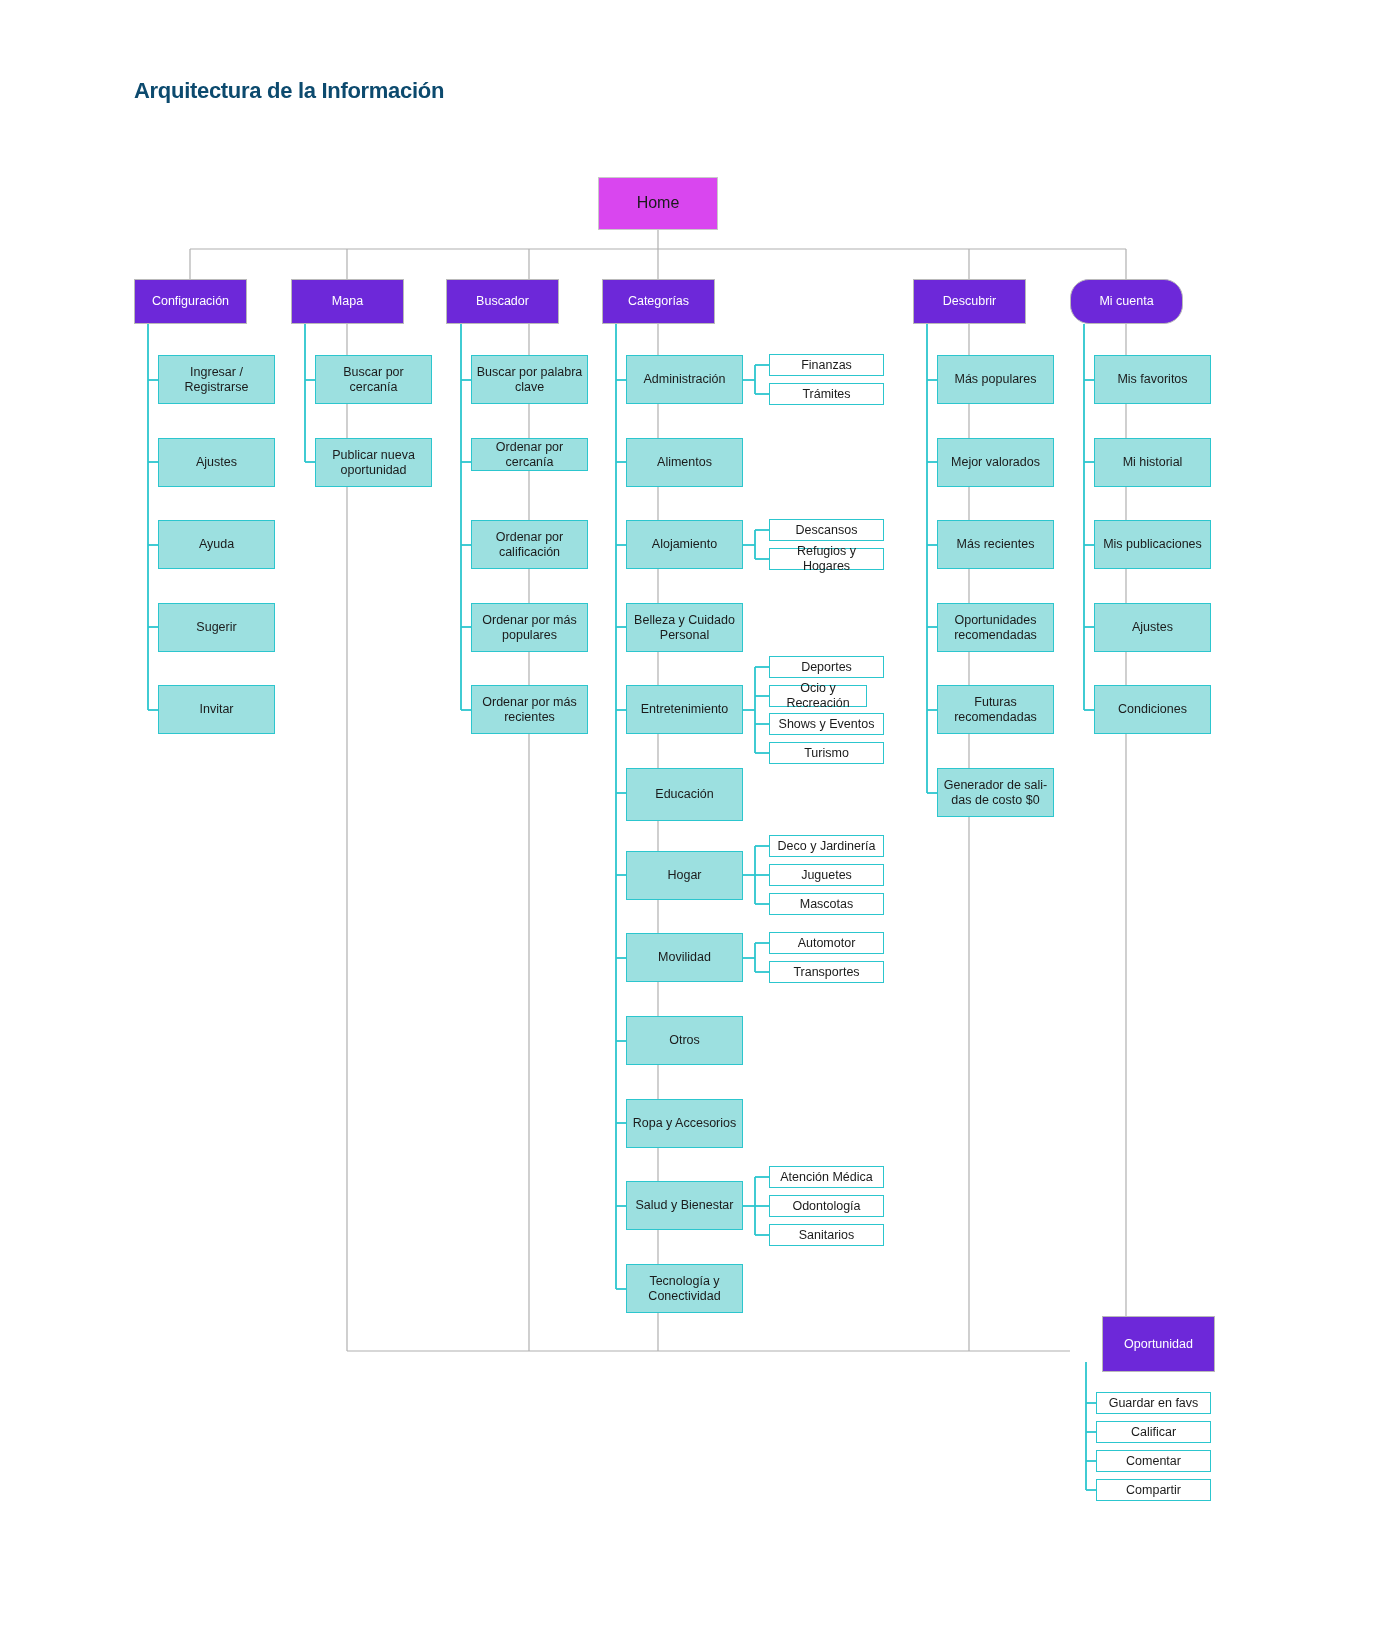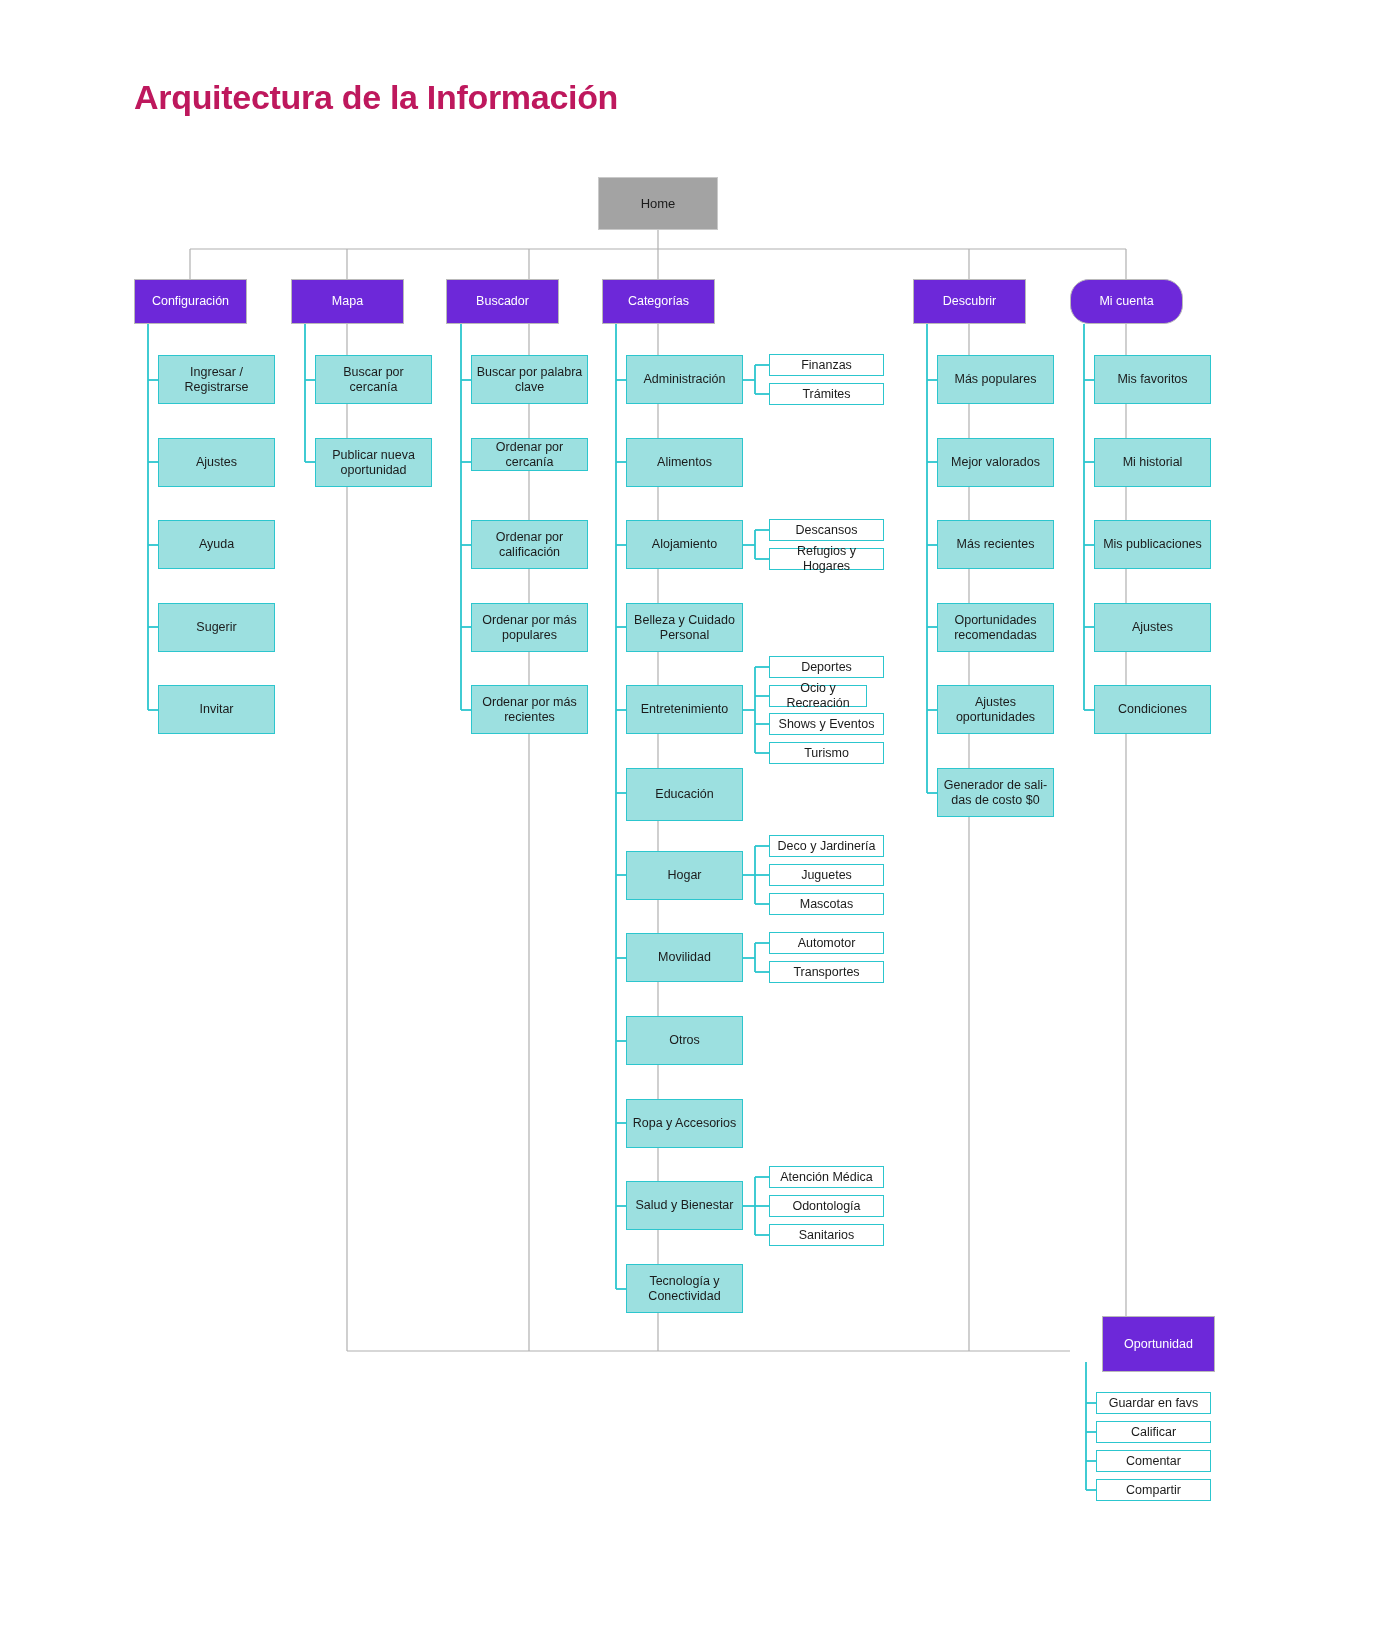--- a/index.html
+++ b/index.html
@@ -6,36 +6,36 @@
   body{
     width:1400px;height:1635px;background:#ffffff;
     font-family:"Liberation Sans","DejaVu Sans",sans-serif;
     position:relative;overflow:hidden;
   }
   #canvas{position:absolute;left:0;top:0;width:1400px;height:1635px;}
   svg.lines{position:absolute;left:0;top:0;width:1400px;height:1635px;pointer-events:none;}
 
   .page-title{
     position:absolute;left:134px;top:78px;
-    font-size:34px;font-weight:bold;color:#be185d;
+    font-size:22px;font-weight:bold;color:#0c4a6e;
     letter-spacing:-0.3px;
     white-space:nowrap;
   }
 
   .node{
     position:absolute;box-sizing:border-box;
     display:flex;align-items:center;justify-content:center;
     text-align:center;line-height:1.18;
   }
   .node span{display:block;padding:0 4px;}
 
   
   .n-root{
-    background:#a3a3a3;border:1px solid #c9c9c9;
-    color:#1b1b1b;font-size:13px;
+    background:#d946ef;border:1px solid #c9c9c9;
+    color:#1b1b1b;font-size:16px;
   }
   
   .n-l1{
     background:#6d28d9;border:1px solid #b9b9b9;
     color:#ffffff;font-size:12.5px;
   }
   
   .n-l2{
     background:#9CE0E0;border:1.5px solid #2CC6CE;
     color:#1b1b1b;font-size:12.5px;
@@ -330,21 +330,21 @@
   <div class="node n-l2" style="left:937px;top:438px;width:117px;height:49px;">
     <span>Mejor valorados</span>
   </div>
   <div class="node n-l2" style="left:937px;top:520px;width:117px;height:49px;">
     <span>Más recientes</span>
   </div>
   <div class="node n-l2" style="left:937px;top:603px;width:117px;height:49px;">
     <span>Oportunidades recomendadas</span>
   </div>
   <div class="node n-l2" style="left:937px;top:685px;width:117px;height:49px;">
-    <span>Ajustes oportunidades</span>
+    <span>Futuras recomendadas</span>
   </div>
   <div class="node n-l2" style="left:937px;top:768px;width:117px;height:49px;">
     <span>Generador de sali-das de costo $0</span>
   </div>
 
   <div class="node n-l2" style="left:1094px;top:355px;width:117px;height:49px;">
     <span>Mis favoritos</span>
   </div>
   <div class="node n-l2" style="left:1094px;top:438px;width:117px;height:49px;">
     <span>Mi historial</span>

